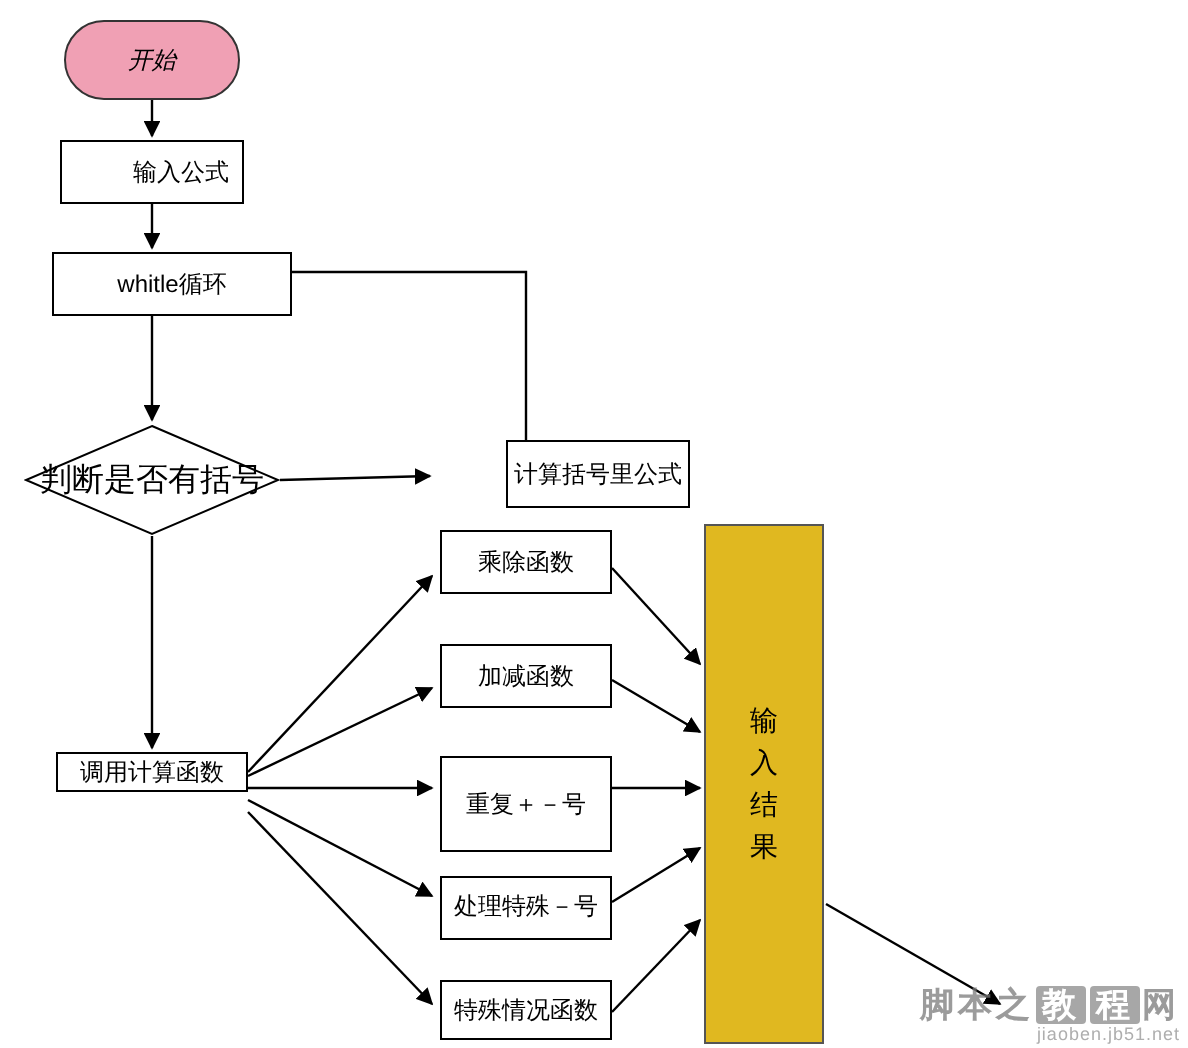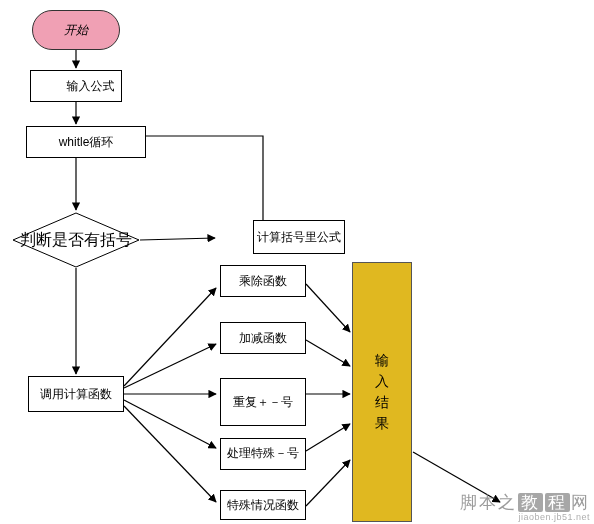--- a/index.html
+++ b/index.html
@@ -86,20 +86,21 @@
     z-index: 5;
     text-align: right;
     font-family: "Liberation Sans", sans-serif;
     user-select: none;
   }
   .wm-main {
     font-size: 17px;
     color: #7a7a7a;
     letter-spacing: 2px;
     opacity: 0.75;
+    font-weight: bold;
   }
   .wm-main .wm-box {
     background: #8a8a8a;
     color: #ffffff;
     padding: 0 3px;
     margin: 0 1px;
     border-radius: 2px;
   }
   .wm-sub {
     font-size: 9px;
@@ -164,21 +165,21 @@
     <svg class="diamond-shape" width="128" height="56" xmlns="http://www.w3.org/2000/svg">
       <polygon points="64,1 127,28 64,55 1,28" fill="#ffffff" stroke="#000000" stroke-width="1"></polygon>
     </svg>
     <div class="diamond-label">判断是否有括号</div>
   </div>
 
   <div class="node rect" style="left:217px; top:220px; width:92px; height:34px;margin-left:36px;">
     <span>计算括号里公式</span>
   </div>
 
-  <div class="node rect" style="left:28px; top:376px; width:96px; height:36px;">
+  <div class="node rect" style="left:28px; top:376px; width:96px; height:20px;">
     <span>调用计算函数</span>
   </div>
 
   <div class="node rect" style="left:220px; top:265px; width:86px; height:32px;text-align:center;">
     <span>乘除函数</span>
   </div>
 
   <div class="node rect" style="left:220px; top:322px; width:86px; height:32px;">
     <span>加减函数</span>
   </div>

